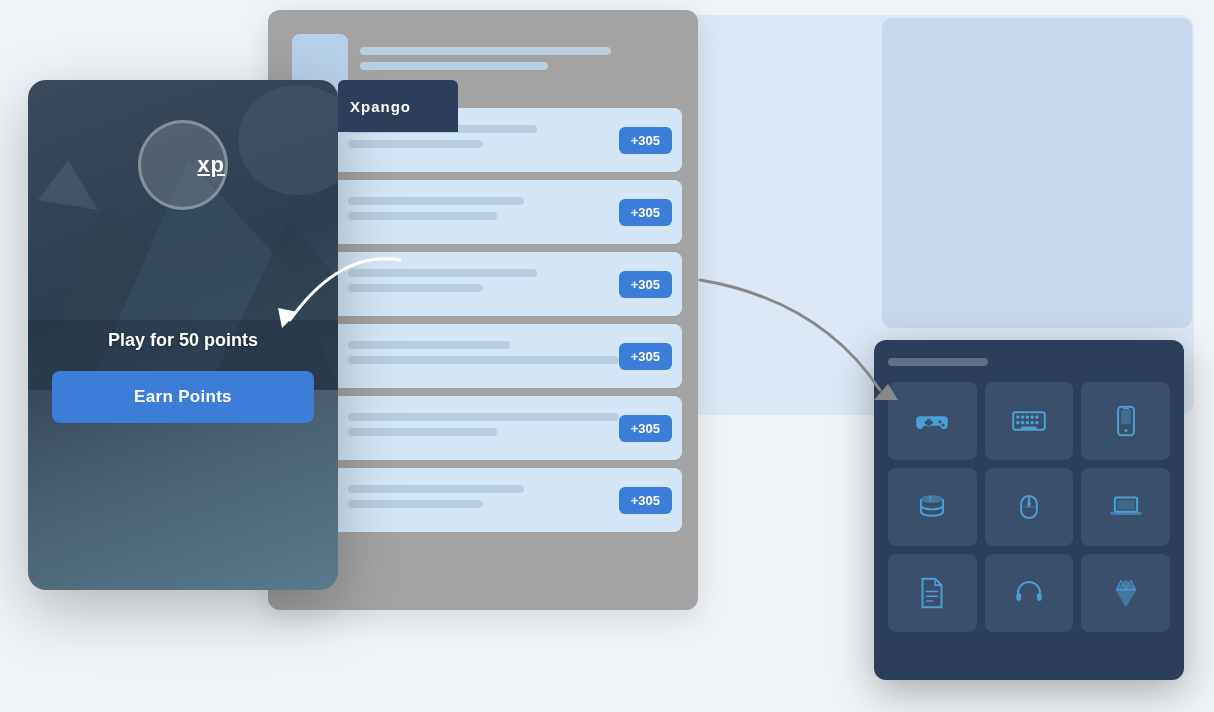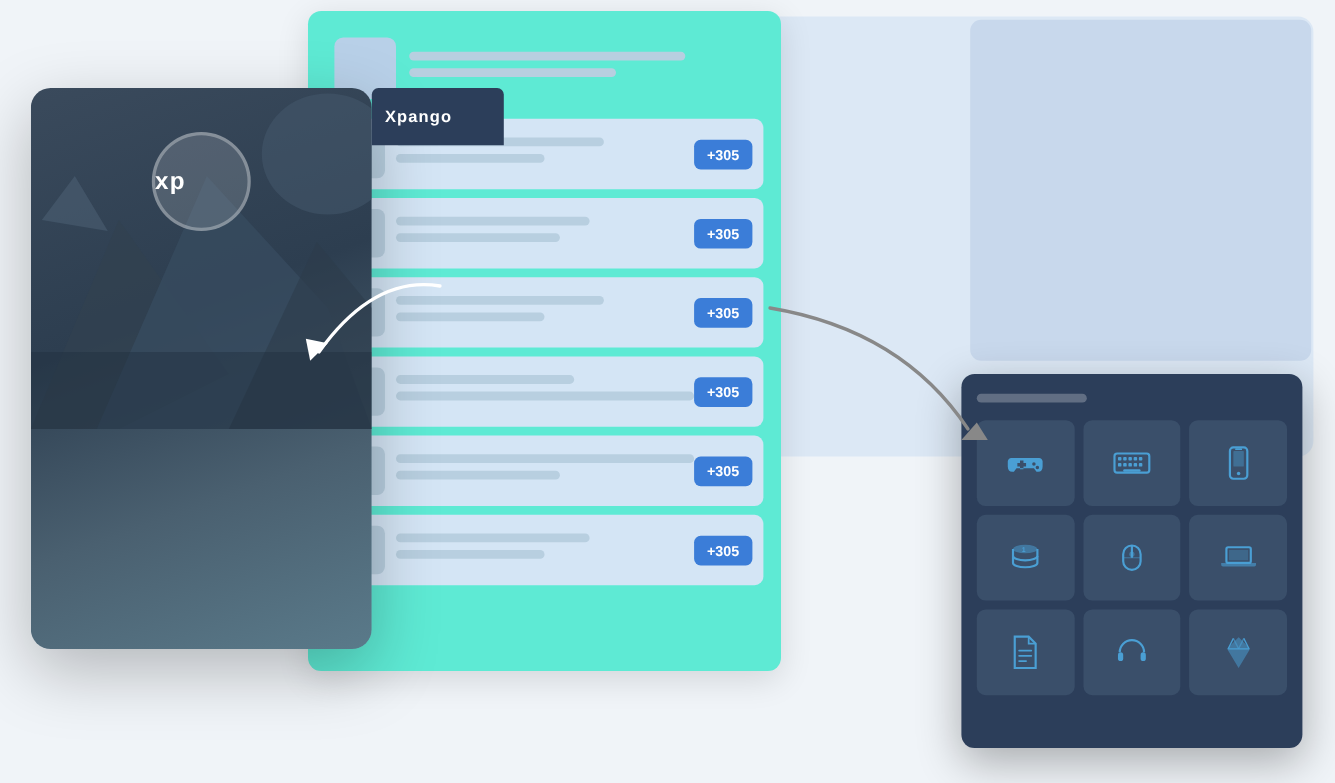--- a/index.html
+++ b/index.html
@@ -64,24 +64,25 @@
     }
 
     .xp-circle {
       width: 90px;
       height: 90px;
       border-radius: 50%;
       background: rgba(255,255,255,0.15);
       border: 3px solid rgba(255,255,255,0.3);
       display: flex;
       align-items: center;
-      justify-content: flex-start;
+      justify-content: flex-end;
       color: #fff;
       font-size: 28px;
       font-weight: bold;
+      text-decoration: underline;
     }
 
     .xp-text {
       font-size: 22px;
       font-weight: 900;
       letter-spacing: 1px;
     }
 
     .phone-content {
       position: relative;
@@ -111,25 +112,25 @@
       width: 100%;
       font-size: 17px;
       font-weight: 600;
       cursor: pointer;
       letter-spacing: 0.3px;
     }
 
     
     .list-panel {
       position: absolute;
-      left: 280px;
+      left: 268px;
       top: 10px;
       width: 430px;
       height: 600px;
-      background: #5eead4;
+      background: #a3a3a3;
       border-radius: 12px;
       box-shadow: 0 8px 30px rgba(0,0,0,0.12);
       padding: 18px 16px;
       z-index: 5;
     }
 
     .list-top-row {
       display: flex;
       align-items: center;
       margin-bottom: 12px;
@@ -296,20 +297,24 @@
           <polygon points="10,120 40,80 70,130" fill="rgba(80,100,120,0.5)"></polygon>
         </svg>
       </div>
 
       <div class="phone-logo-area">
         <div class="xp-circle">
           <span class="xp-text">xp</span>
         </div>
       </div>
 
+      <div class="phone-content">
+        <div class="play-text">Play for 50 points</div>
+        <button class="earn-btn">Earn Points</button>
+      </div>
     </div>
   </div>
 
   <div style="position:absolute;left:338px;top:80px;width:120px;height:52px;background:#2c3e5a;border-radius:6px 6px 0 0;z-index:11;display:flex;align-items:center;padding:0 12px;">
     <span style="color:#fff;font-size:15px;font-weight:900;letter-spacing:1px;">Xpango</span>
   </div>
 
   <div class="list-panel">
 
     <div class="list-top-row">

